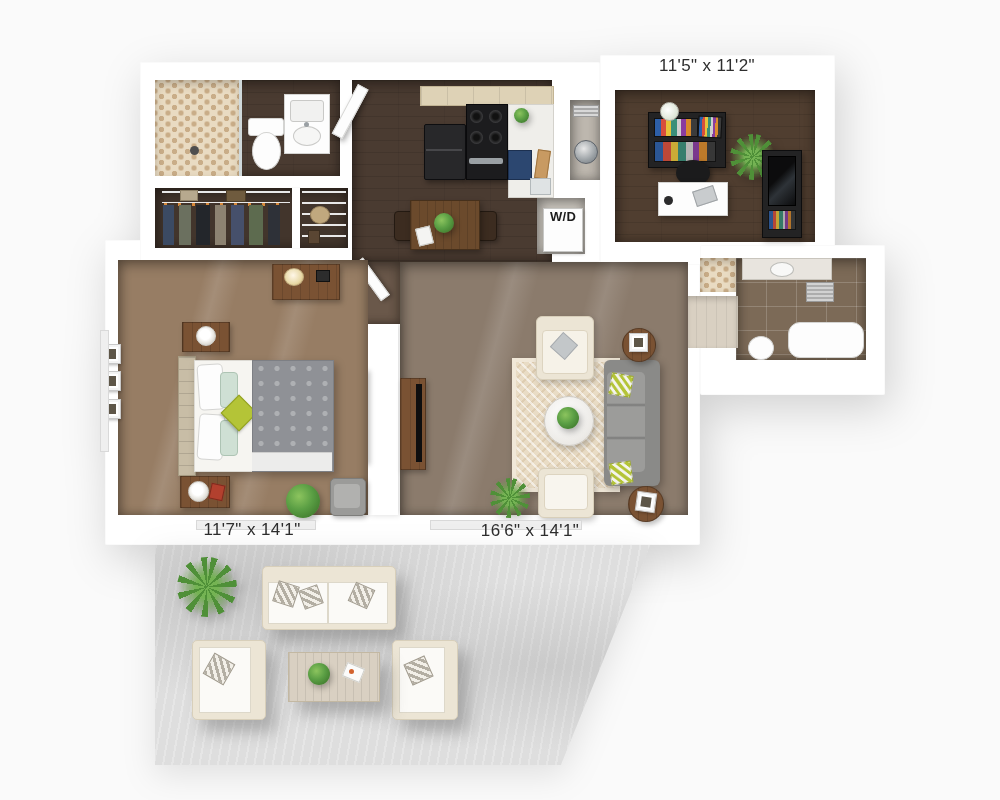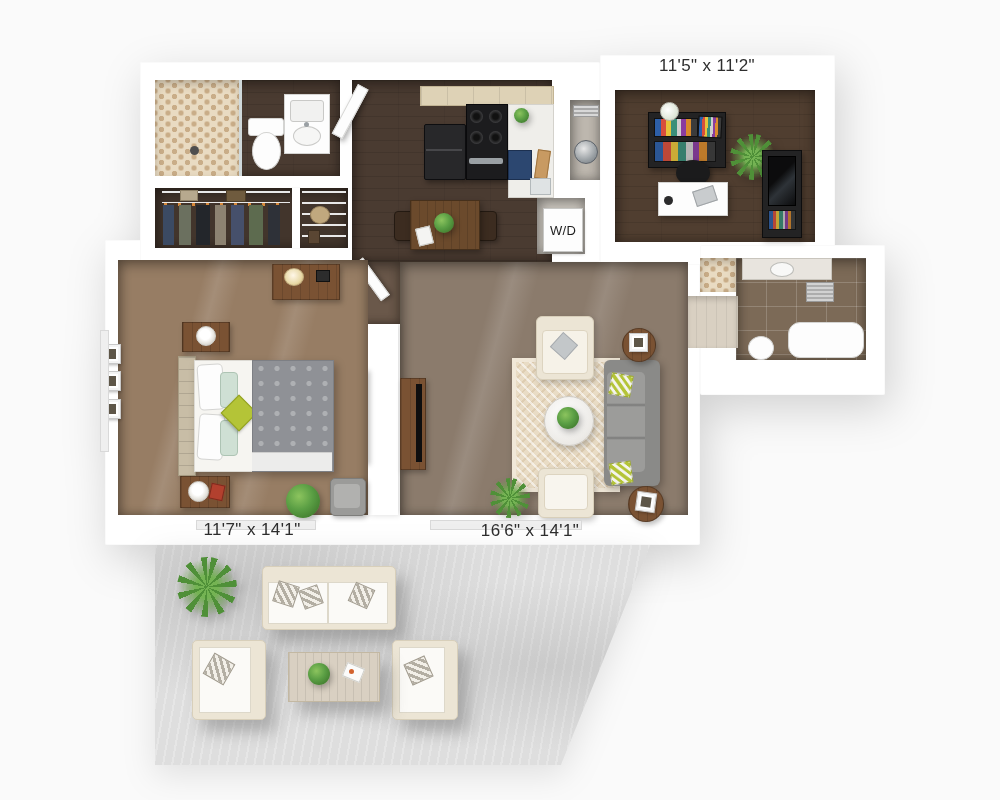--- a/index.html
+++ b/index.html
@@ -90,21 +90,21 @@
     <div class="abs" style="left:536px;top:150px;width:11px;height:27px;background:#c89a62;border:1px solid #9e7440;transform:rotate(8deg);"></div>
     <div class="abs" style="left:530px;top:178px;width:19px;height:15px;background:#dfe3e4;border:1px solid #b3b9bb;"></div>
 
     <div class="abs" style="left:394px;top:211px;width:18px;height:28px;background:#3c2c20;border-radius:4px;border:1px solid #241a12;box-shadow:2px 2px 4px rgba(0,0,0,.3);"></div>
     <div class="abs" style="left:477px;top:211px;width:18px;height:28px;background:#3c2c20;border-radius:4px;border:1px solid #241a12;box-shadow:2px 2px 4px rgba(0,0,0,.3);"></div>
     <div class="abs" style="left:410px;top:200px;width:68px;height:48px;background:var(--dining-wood,#6b4a2c);background-image:repeating-linear-gradient(90deg, rgba(0,0,0,.12) 0 1px, rgba(0,0,0,0) 1px 8px);border:1px solid #46301b;box-shadow:2px 3px 6px rgba(0,0,0,.3);"></div>
     <div class="abs plant" style="left:434px;top:213px;width:20px;height:20px;"></div>
     <div class="abs" style="left:417px;top:227px;width:13px;height:16px;background:#f4f4f2;border:1px solid #c9c9c5;transform:rotate(-14deg);"></div>
 
     <div class="floor" style="left:537px;top:198px;width:48px;height:56px;background-color:#cfcac2;"></div>
-    <div class="abs" style="left:543px;top:208px;width:38px;height:42px;background:#fdfdfd;border:1px solid #c7c7c5;box-shadow:1px 2px 3px rgba(0,0,0,.25);display:flex;align-items:center;justify-content:center;font-size:13px;font-weight:normal;color:#1d1d1d;letter-spacing:.3px;">
+    <div class="abs" style="left:543px;top:208px;width:38px;height:42px;background:#fdfdfd;border:1px solid #c7c7c5;box-shadow:1px 2px 3px rgba(0,0,0,.25);display:flex;align-items:flex-start;justify-content:center;font-size:13px;font-weight:bold;color:#1d1d1d;letter-spacing:.3px;">
         <span>W/D</span>
       </div>
 
     <div class="floor" style="left:570px;top:100px;width:30px;height:80px;background-color:#bdb7ae;"></div>
     <div class="abs" style="left:573px;top:105px;width:24px;height:10px;background:repeating-linear-gradient(180deg,#d8d8d8 0 2px,#a8a8a8 2px 4px);border:1px solid #9a9a9a;"></div>
     <div class="abs round" style="left:574px;top:140px;width:22px;height:22px;background:radial-gradient(circle at 40% 35%, #e8e8e8, #9aa0a4 60%, #6e747a);border:1px solid #5d636a;"></div>
 
     <div class="floor planks-h" style="left:615px;top:90px;width:200px;height:152px;background-color:var(--floor-office,#503e30);"></div>
     <div class="abs black-furn" style="left:648px;top:112px;width:76px;height:54px;"></div>
     <div class="abs books" style="left:654px;top:118px;width:42px;height:17px;"></div>

